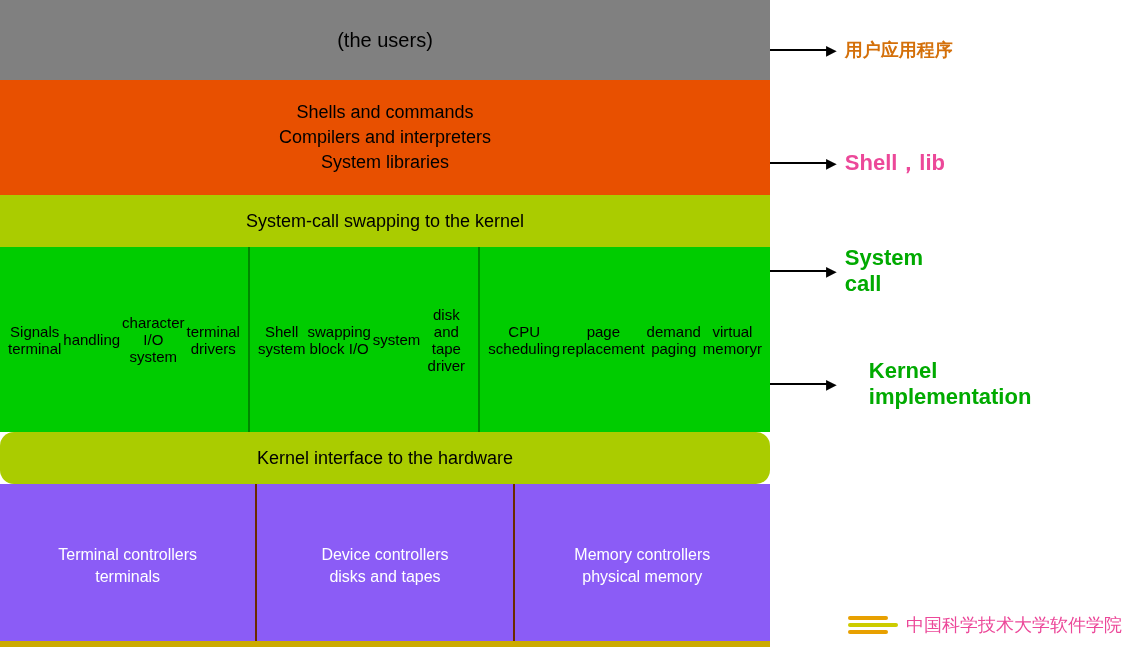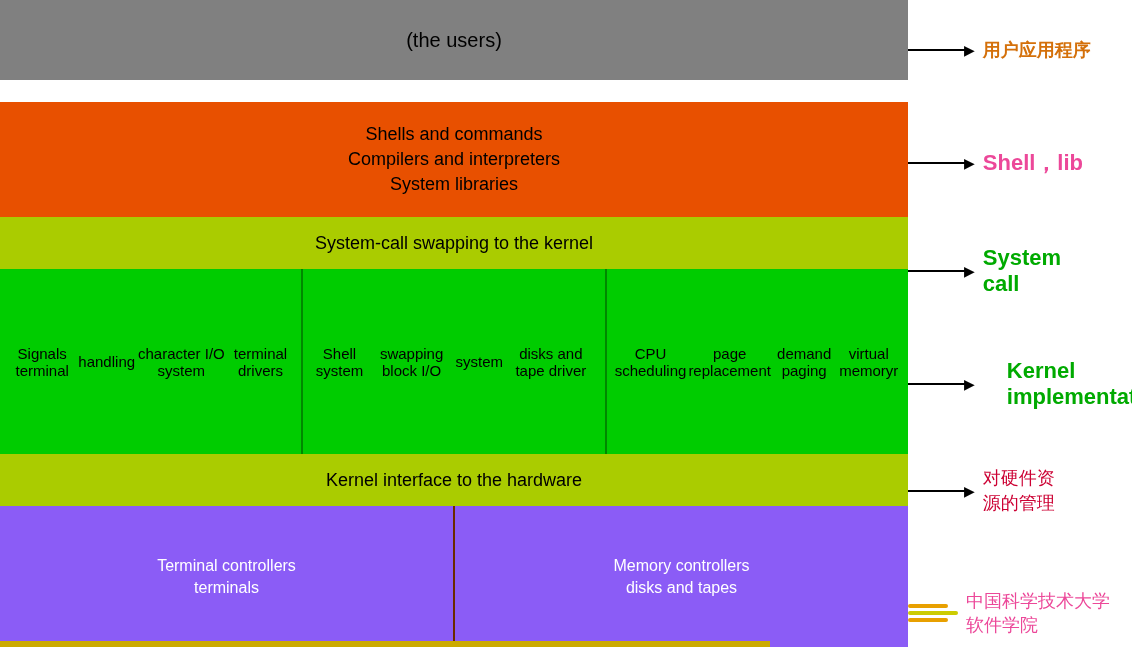--- a/index.html
+++ b/index.html
@@ -13,21 +13,21 @@
     }
 
     .main-container {
       display: flex;
       width: 1132px;
       height: 647px;
       position: relative;
     }
 
     .diagram-area {
-      width: 908px;
+      width: 770px;
       height: 647px;
       display: flex;
       flex-direction: column;
       flex-shrink: 0;
     }
 
     .layer {
       display: flex;
       align-items: center;
       justify-content: center;
@@ -40,21 +40,20 @@
       height: 80px;
       font-size: 20px;
     }
 
     .layer-shells {
       background: #e85000;
       height: 115px;
       flex-direction: column;
       gap: 4px;
       font-size: 18px;
-      margin-top: 22px;
     }
 
     .layer-syscall-interface {
       background: #aacc00;
       height: 52px;
       font-size: 18px;
     }
 
     .layer-kernel {
       background: #00cc00;
@@ -74,20 +73,21 @@
       flex-direction: row;
       gap: 2px;
       border-right: 2px solid #008800;
     }
     .kernel-cell:last-child { border-right: none; }
 
     .layer-kernel-interface {
       background: #aacc00;
       height: 52px;
       font-size: 18px;
+      border-radius: 14px;
     }
 
     .layer-hardware {
       background: #8b5cf6;
       flex: 1;
       display: flex;
       align-items: stretch;
     }
 
     .hw-cell {
@@ -249,42 +249,46 @@
       <div class="kernel-cell">
         <span>Signals terminal</span>
         <span>handling</span>
         <span>character I/O system</span>
         <span>terminal   drivers</span>
       </div>
       <div class="kernel-cell">
         <span>Shell system</span>
         <span>swapping block I/O</span>
         <span>system</span>
-        <span>disks and tape driver</span>
+        <span>disk and tape driver</span>
       </div>
       <div class="kernel-cell">
         <span>CPU scheduling</span>
         <span>page replacement</span>
         <span>demand paging</span>
         <span>virtual memoryr</span>
       </div>
     </div>
 
     <div class="layer layer-kernel-interface">
       <span>Kernel interface to the hardware</span>
     </div>
 
     <div class="layer-hardware">
       <div class="hw-cell">
         <span>Terminal controllers</span>
         <span>terminals</span>
       </div>
       <div class="hw-cell">
+        <span>Device controllers</span>
+        <span>disks and tapes</span>
+      </div>
+      <div class="hw-cell">
         <span>Memory controllers</span>
-        <span>disks and tapes</span>
+        <span>physical memory</span>
       </div>
     </div>
 
     <div class="bottom-border"></div>
   </div>
 
   <div class="right-panel">
 
     <div class="annotation ann-users">
       <div class="arrow-line"></div>
@@ -301,27 +305,20 @@
       <span class="ann-text" style="white-space:pre-line;">System
 call</span>
     </div>
 
     <div class="annotation ann-kernel">
       <div class="arrow-line"></div>
       <span class="ann-text" style="white-space:pre-line;">Kernel
 implementation</span>
     </div>
 
-    <div class="annotation ann-hw-mgmt">
-      <div class="arrow-line"></div>
-      <div style="color:#cc0033; font-size:18px; line-height:1.4;">
-        <div>对硬件资</div>
-        <div>源的管理</div>
-      </div>
-    </div>
 
     <div class="bottom-logo">
       <div class="logo-lines">
         <div class="logo-line" style="width:40px; background:#e8a000;"></div>
         <div class="logo-line" style="width:50px; background:#cccc00;"></div>
         <div class="logo-line" style="width:40px; background:#e8a000;"></div>
       </div>
       <span class="logo-text">中国科学技术大学软件学院</span>
     </div>
 

